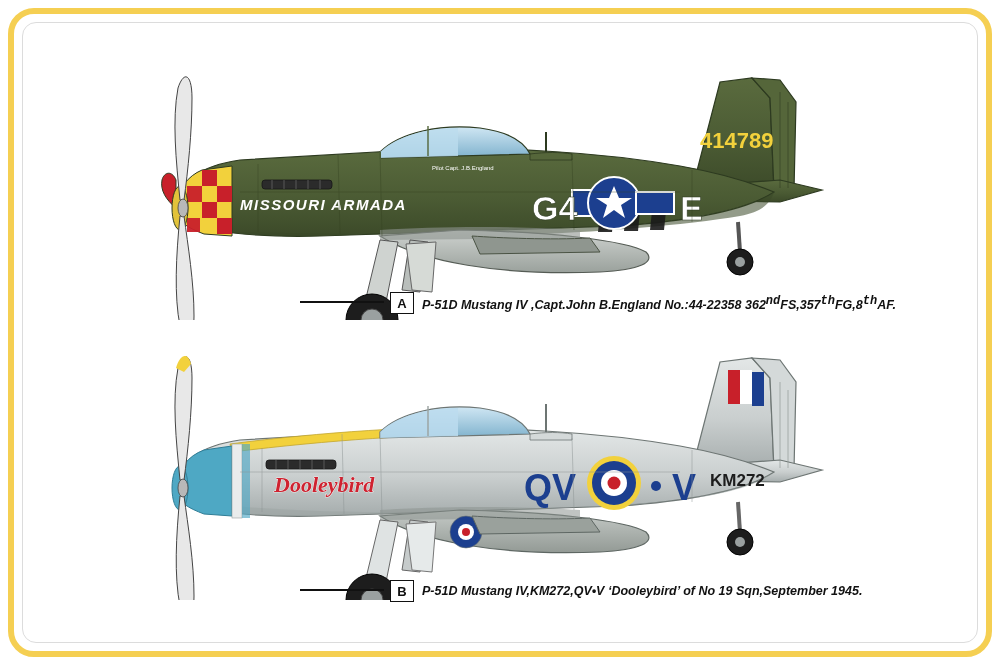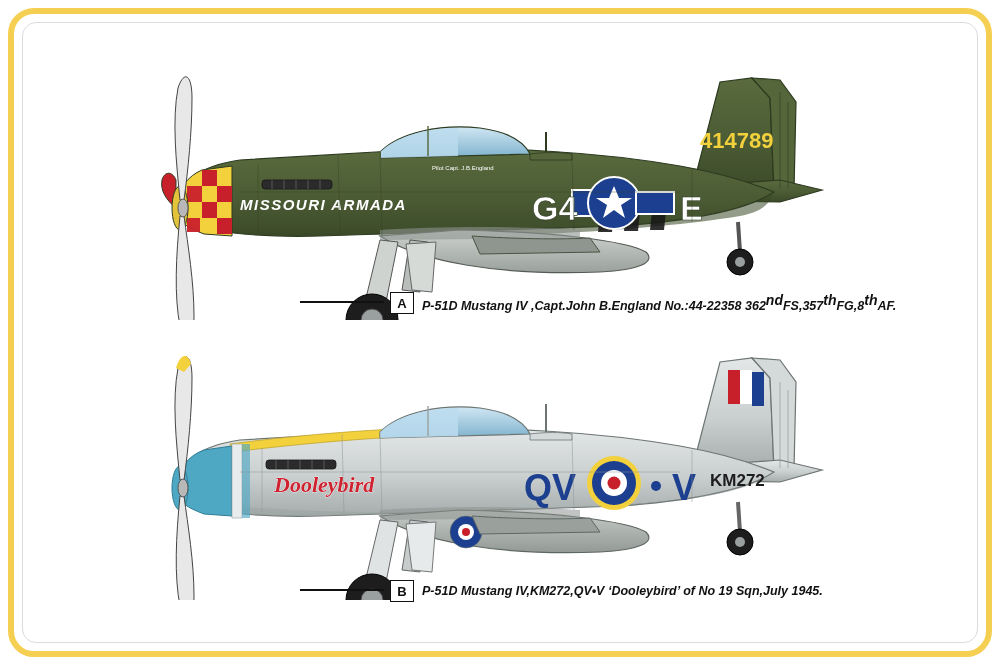--- a/index.html
+++ b/index.html
@@ -78,21 +78,21 @@
     justify-content: center;
     line-height: 1;
   }
   .caption-rule {
     position: absolute;
     height: 1.5px;
     background: #111111;
   }
   #rule-a { left: 300px; top: 301px; width: 84px; }
   #rule-b { left: 300px; top: 589px; width: 84px; }
-  .caption sup { font-size: 14px; vertical-align: super; }
+  .caption sup { font-size: 12px; vertical-align: super; font-family: Liberation Mono, monospace; }
   svg { display: block; }
 </style>
 </head>
 <body>
 
 <div id="sheet">
 
   <div class="frame-outer"></div>
   <div class="frame-inner"></div>
 
@@ -350,16 +350,16 @@
       </g>
       <g>
         <line x1="466" y1="112" x2="466" y2="84" stroke="#6d7573" stroke-width="2"></line>
       </g>
     </svg>
   </div>
 
   <div class="caption-rule" id="rule-b"></div>
   <div class="caption" id="caption-b">
     <span class="caption-badge">B</span>
-    <span>P-51D Mustang IV,KM272,QV•V ‘Dooleybird’  of No 19 Sqn,July 1945.</span>
+    <span>P-51D Mustang IV,KM272,QV•V ‘Dooleybird’  of No 19 Sqn,September 1945.</span>
   </div>
 
 </div>
 
 </body></html>

